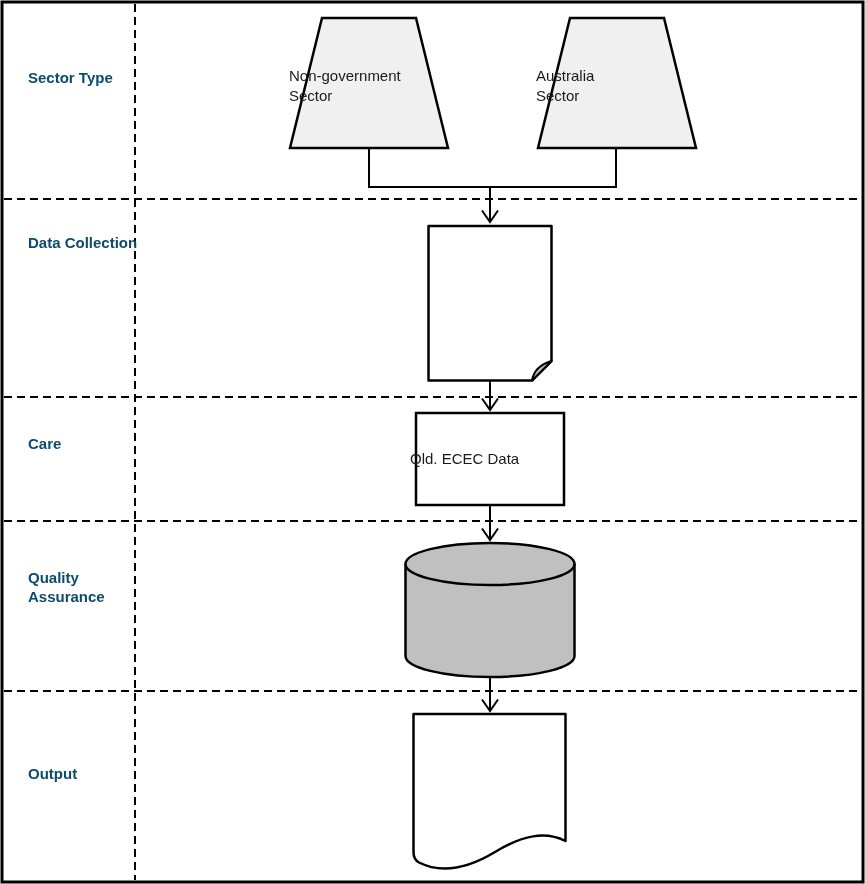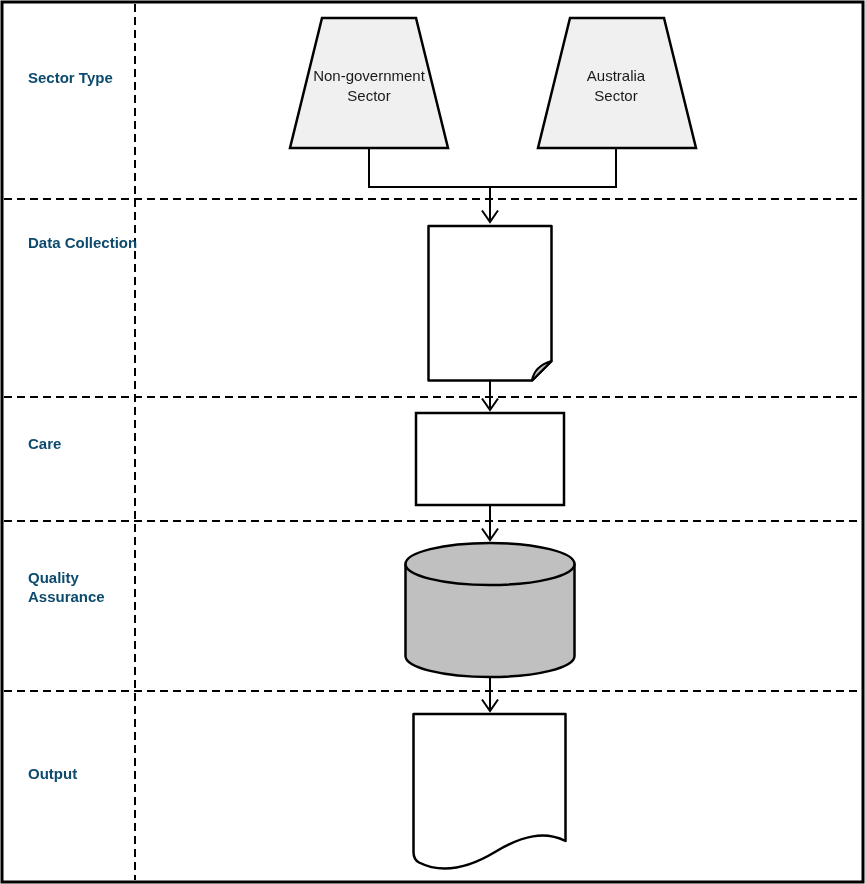--- a/index.html
+++ b/index.html
@@ -28,21 +28,20 @@
     color: #0c4a6e;
     line-height: 19px;
     white-space: pre-line;
     margin-left: 10px;
   }
   .shape-text {
     position: absolute;
     font-size: 15px;
     color: #1a1a1a;
     line-height: 20px;
-    text-align: center;
     white-space: pre-line;
   }
 </style>
 </head>
 <body>
 
 <div class="stage">
 
   <svg width="865" height="884" viewBox="0 0 865 884">
 
@@ -84,14 +83,15 @@
   <div class="row-label" style="top:233px">Data Collection</div>
   <div class="row-label" style="top:434px">Care</div>
   <div class="row-label" style="top:568px">Quality
 Assurance</div>
   <div class="row-label" style="top:764px">Output</div>
 
   <div class="shape-text" style="left:289px; top:66px;  width:160px">Non-government
 Sector</div>
   <div class="shape-text" style="left:536px; top:66px;  width:160px">Australia
 Sector</div>
+  <div class="shape-text" style="left:410px; top:449px; width:160px">Qld. ECEC Data</div>
 
 </div>
 
 </body></html>

